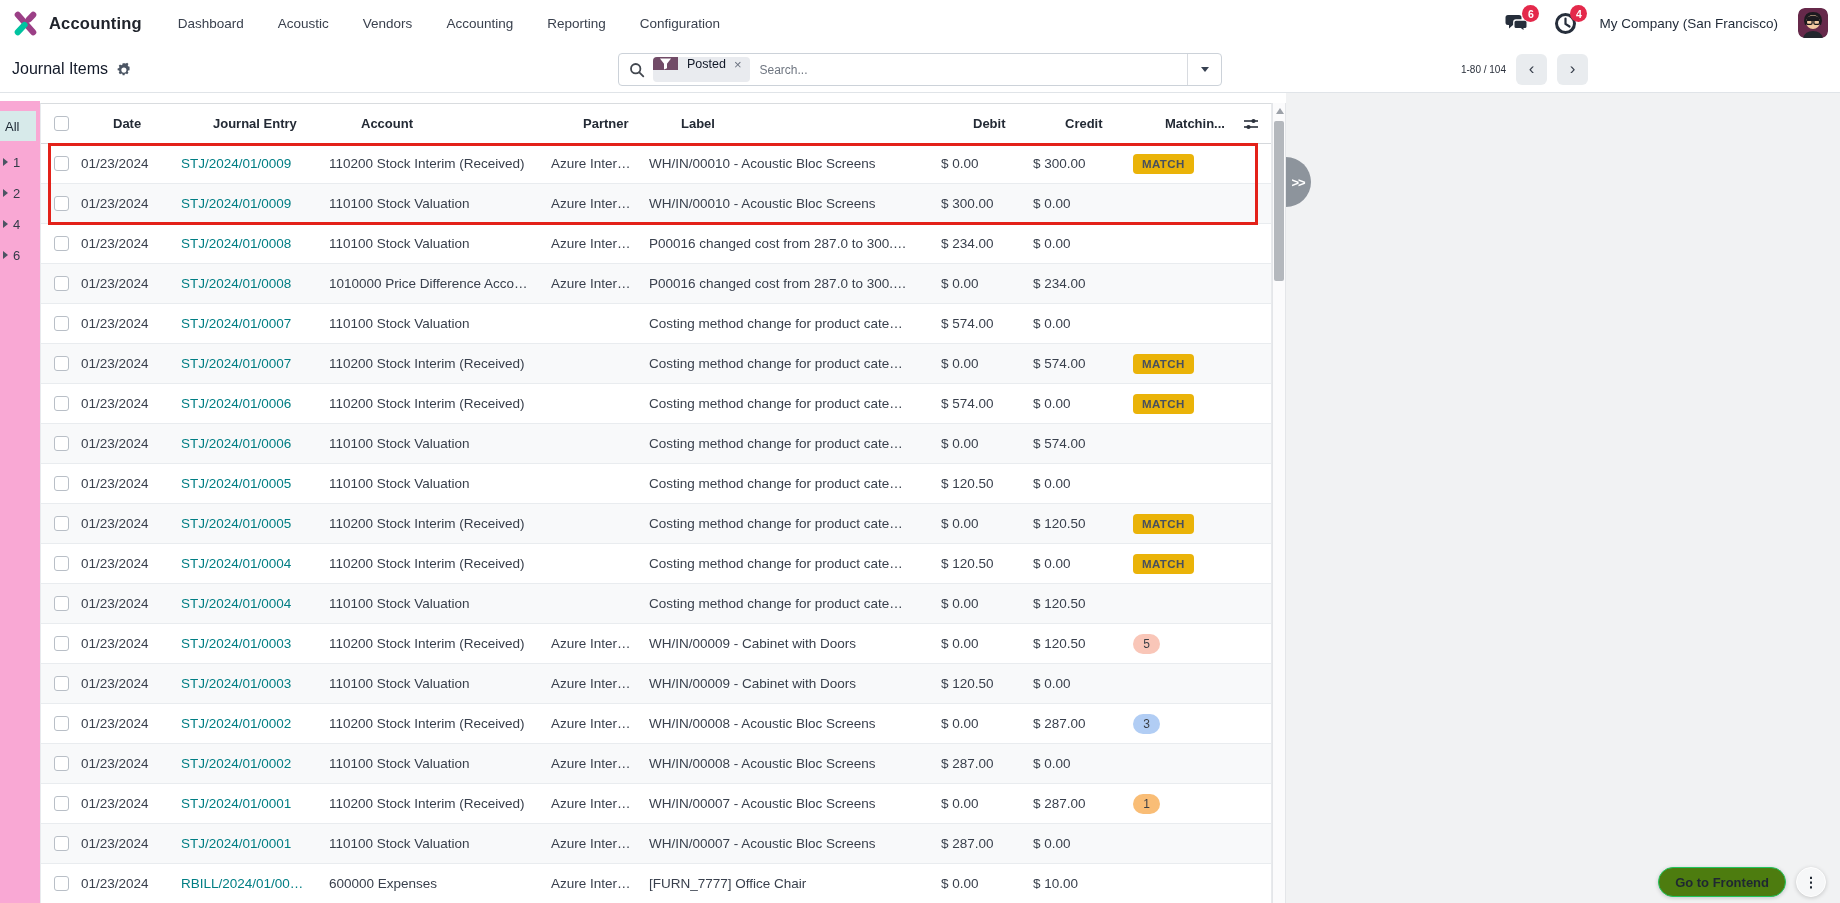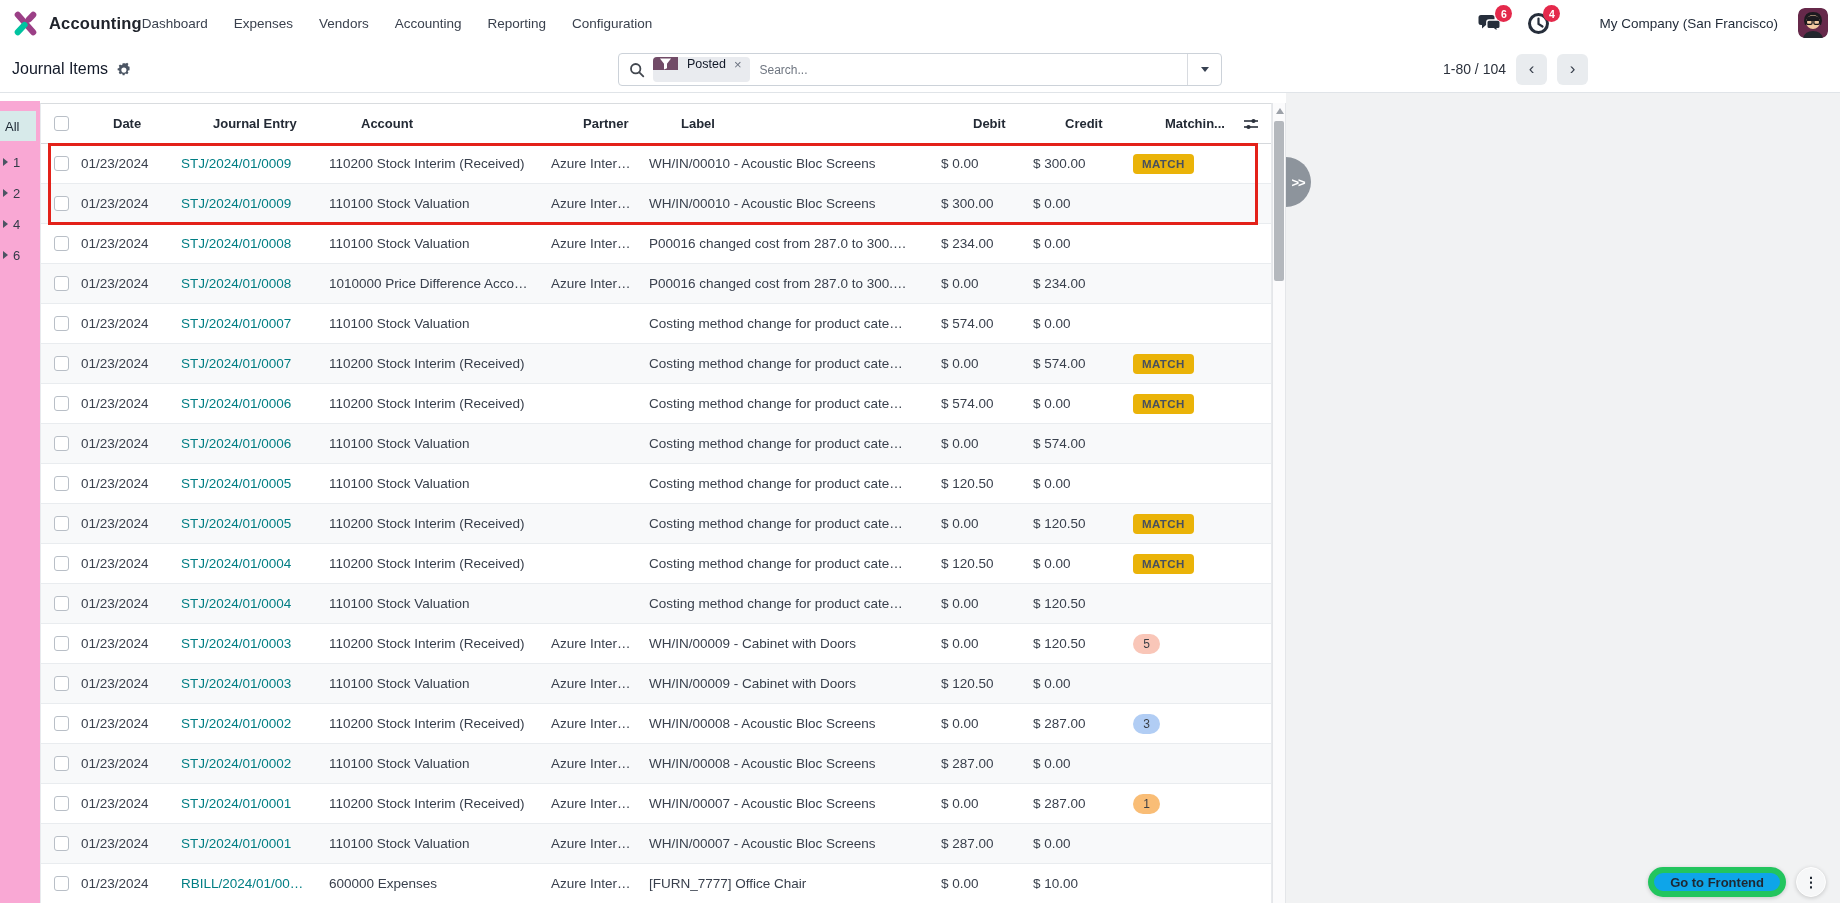--- a/index.html
+++ b/index.html
@@ -4,44 +4,44 @@
 <style>
   * { margin:0; padding:0; box-sizing:border-box; }
   html,body { width:1840px; height:903px; }
   body { font-family:"Liberation Sans","DejaVu Sans",sans-serif; background:#fff; color:#39404d; overflow:hidden; }
   #app { position:relative; width:1840px; height:903px; background:#fff; }
 
   
   .topbar { position:absolute; left:0; top:0; width:1840px; height:46px; background:#fff; display:flex; align-items:center; }
   .brand-wrap { display:flex; align-items:center; gap:10px; padding-left:12px; }
   .brand { font-size:16.5px; font-weight:600; color:#20242c; letter-spacing:.2px; }
-  .menus { display:flex; align-items:center; gap:26px; font-size:13.5px; color:#3a414e; }
+  .menus { display:flex; align-items:center; gap:34px; margin-left:36px; font-size:13.5px; color:#3a414e; }
   .menus span { cursor:default; }
   .top-right { margin-left:auto; display:flex; align-items:center; gap:20px; padding-right:12px; }
   .icon-badge-wrap { position:relative; width:28px; height:28px; display:flex; align-items:center; justify-content:center; }
   .count-badge { position:absolute; top:-4px; right:-8px; min-width:17px; height:17px; border-radius:9px; background:#e4294b; color:#fff; font-size:10.5px; font-weight:700; display:flex; align-items:center; justify-content:center; padding:0 4px; }
-  .company-name { font-size:13.5px; color:#1f2937;margin-left:27px; }
+  .company-name { font-size:13.5px; color:#1f2937; }
   .avatar { width:30px; height:30px; border-radius:7px; overflow:hidden; display:block; }
 
   
   .control { position:absolute; left:0; top:46px; width:1840px; height:47px; background:#fff; border-bottom:1px solid #e0e4e8; }
   .title-wrap { position:absolute; left:12px; top:0; height:46px; display:flex; align-items:center; gap:9px; }
   .page-title { font-size:16px; font-weight:500; color:#111827; }
   .searchbar { position:absolute; left:618px; top:7px; width:604px; height:33px; background:#fff; border:1px solid #ccd2d9; border-radius:4px; display:flex; align-items:center; }
   .search-mag { margin:0 8px 0 10px; display:flex; }
   .facet { display:flex; align-items:flex-start; height:25px; background:#e9ebef; border-radius:4px; overflow:hidden; }
   .facet-icon { width:25px; background:#714b67; display:flex; align-items:center; justify-content:center; }
   .facet-label { display:flex; align-items:center; font-size:12.5px; color:#111827; padding:0 6px 0 9px; }
   .facet-x { display:flex; align-items:center; padding:0 8px 0 2px; color:#6b7280; font-size:13px; cursor:pointer; }
   .search-input { flex:1; border:0; outline:0; font-size:12px; color:#111827; padding:0 8px 0 10px; font-family:inherit; background:transparent; }
   .search-input::placeholder { color:#6f7681; }
   .search-caret { width:34px; align-self:stretch; border-left:1px solid #d8dbe0; display:flex; align-items:center; justify-content:center; cursor:pointer; }
   .tri-down { width:0; height:0; border-left:4.5px solid transparent; border-right:4.5px solid transparent; border-top:5.5px solid #374151; }
   .pager { position:absolute; right:252px; top:0; height:46px; display:flex; align-items:center; gap:10px; }
-  .pager-text { font-size:14px; color:#2b313c; }
+  .pager-text { font-size:10px; color:#2b313c; }
   .pager-btn { width:31px; height:31px; border-radius:6px; background:#e9ecef; border:0; display:flex; align-items:center; justify-content:center; font-size:17px; color:#39404d; cursor:pointer; font-family:inherit; }
   .switcher { position:absolute; right:20px; top:52px; display:flex; gap:2px; background:#e9ebee; border-radius:8px; }
   .sw-btn { width:36px; height:36px; border:0; background:transparent; display:flex; align-items:center; justify-content:center; cursor:pointer; border-radius:8px; }
   .sw-btn.active { background:#e8f4f2; border:1.5px solid #17918c; border-radius:7px; }
 
   
   .content { position:absolute; left:0; top:93px; width:1840px; height:810px; background:#fff; }
 
   
   .group-panel { position:absolute; left:0; top:8px; width:40px; height:810px; background:#f9a8d4; }
@@ -69,21 +69,21 @@
 
   
   .vscroll { position:absolute; left:1272px; top:10px; width:14px; height:800px; background:#fbfbfc; border-left:1px solid #e4e6e9; border-right:1px solid #e4e6e9; z-index:3; }
   .vs-up { position:absolute; left:2px; top:5px; width:0; height:0; border-left:4.5px solid transparent; border-right:4.5px solid transparent; border-bottom:6px solid #9ca1a8; margin-left:1px; cursor:pointer; }
   .vs-thumb { position:absolute; left:1px; top:18px; width:10px; height:160px; background:#b4b8bd; border-radius:2px; cursor:pointer; }
 
   
   .attach-panel { position:absolute; left:1286px; top:0; width:554px; height:810px; background:#f1f2f3; overflow:hidden; }
   .attach-msg { margin-top:4px; text-align:center; font-size:13.5px; color:#39404d; }
   .expand-btn { position:absolute; left:-25px; top:64px; width:50px; height:50px; border-radius:50%; background:#8d949c; color:#fff; font-size:13px; font-weight:700; letter-spacing:-1px; display:flex; align-items:center; justify-content:center; padding-left:24px; cursor:pointer; }
-  .frontend-btn { position:absolute; right:54px; bottom:6px; height:30px; padding:0 16px; border-radius:16px; background:#0ea5e9; border:6px solid #22c55e; box-shadow:0 1px 4px rgba(0,0,0,.18); font-size:13px; font-weight:700; color:#1f2732; display:flex; align-items:center; cursor:pointer; font-family:inherit; }
+  .frontend-btn { position:absolute; right:54px; bottom:6px; height:30px; padding:0 16px; border-radius:16px; background:#4d7c0f; border:1px solid #22c55e; box-shadow:0 1px 4px rgba(0,0,0,.18); font-size:13px; font-weight:700; color:#1f2732; display:flex; align-items:center; cursor:pointer; font-family:inherit; }
   .kebab-btn { position:absolute; right:14px; bottom:6px; width:30px; height:30px; border-radius:50%; background:#f6f7f8; border:1px solid #fff; box-shadow:0 1px 4px rgba(0,0,0,.18); display:flex; align-items:center; justify-content:center; font-size:14px; font-weight:700; color:#1f2732; cursor:pointer; letter-spacing:0; }
 
   
   .annotation { position:absolute; left:48px; top:50px; width:1210px; height:82px; border:3px solid #e32119; pointer-events:none; z-index:5; }
 </style>
 </head>
 <body>
 
 <div id="app">
 
@@ -93,21 +93,21 @@
         <svg width="27" height="27" viewBox="0 0 28 28">
           <path d="M6 5 L22 23" stroke="#9b3f86" stroke-width="6.4" stroke-linecap="round"></path>
           <path d="M6 23 L13 15.5" stroke="#00c3a0" stroke-width="6.4" stroke-linecap="round"></path>
           <path d="M22 5 L17.5 9.8" stroke="#9b3f86" stroke-width="6.4" stroke-linecap="round"></path>
         </svg>
       </span>
       <span class="brand">Accounting</span>
     </div>
     <nav class="menus">
       <span>Dashboard</span>
-      <span>Expenses</span>
+      <span>Acoustic</span>
       <span>Vendors</span>
       <span>Accounting</span>
       <span>Reporting</span>
       <span>Configuration</span>
     </nav>
     <div class="top-right">
       <div class="icon-badge-wrap">
         <span style="display:flex;">
           <svg width="24" height="22" viewBox="0 0 24 22">
             <path d="M3 3 h11 a2.5 2.5 0 0 1 2.5 2.5 v5 a2.5 2.5 0 0 1 -2.5 2.5 h-6 l-4 3.5 v-3.5 h-1 a2.5 2.5 0 0 1 -2.5 -2.5 v-5 A2.5 2.5 0 0 1 3 3 z" fill="#262e3b"></path>

